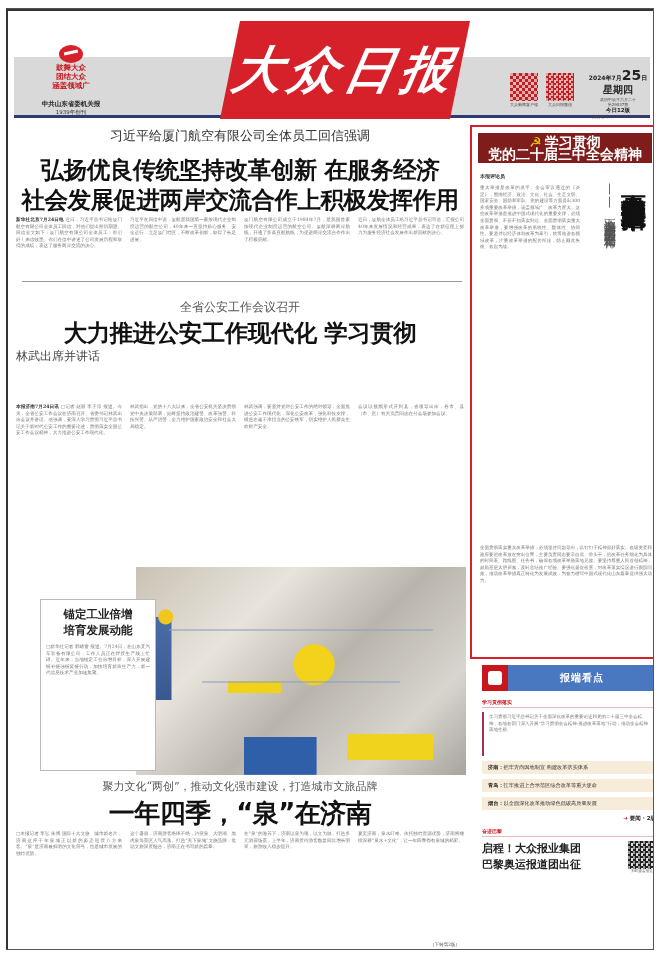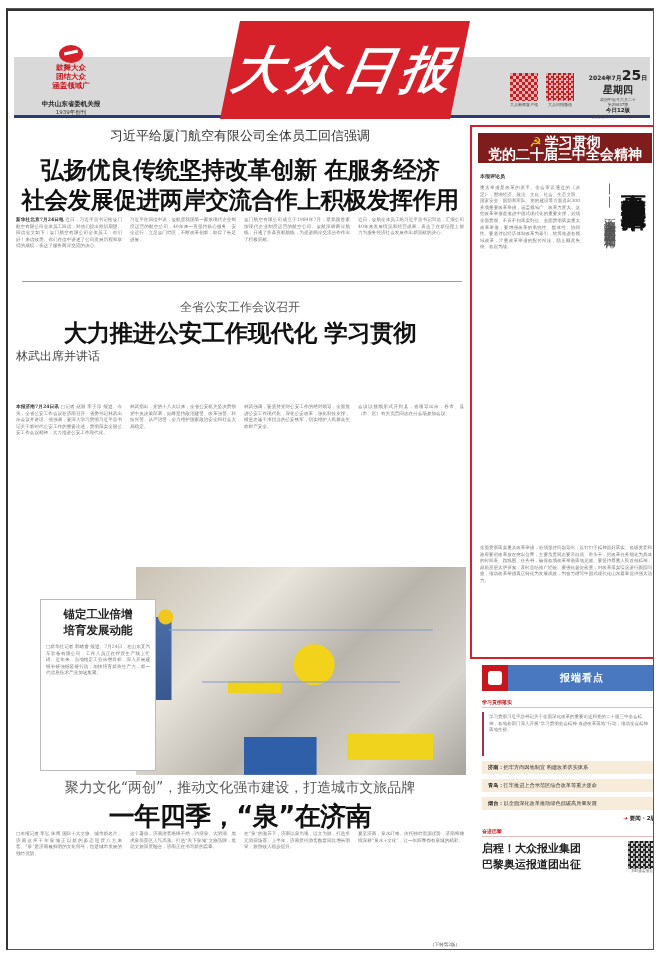--- a/index.html
+++ b/index.html
@@ -155,21 +155,21 @@
     <div class="stripe" style="left:10%;top:30%;width:80%;height:2px"></div>
     <div class="stripe" style="left:20%;top:55%;width:60%;height:2px"></div>
   </div>
   <div class="sidebar-box">
     <div class="sb-title">锚定工业倍增</div>
     <div class="sb-title">培育发展动能</div>
     <div class="col-text" style="margin-top:6px;height:100px">□新华社记者 郭绪雷 报道。7月24日，在山东某汽车装备有限公司，工作人员正在焊接生产线上忙碌。近年来，当地锚定工业倍增目标，深入开展建链补链强链延链行动，加快培育新质生产力，新一代信息技术产业加速集聚。</div>
   </div>
 
   <div class="main" style="top:770px">
-    <div class="kicker" style="font-size:14px;color:#555">聚力文化“两创”，推动文化强市建设，打造城市文旅品牌</div>
+    <div class="kicker" style="font-size:11px;color:#555">聚力文化“两创”，推动文化强市建设，打造城市文旅品牌</div>
     <div class="headline" style="font-size:26px;line-height:34px;margin-top:2px">一年四季，“泉”在济南</div>
   </div>
   <div class="art3-cols cols">
     <div class="col-text"><span>□本报记者 李弘 朱博</span> <span>国际十大文旅、城市新名片，济南这座千年泉城正以新的姿态迎接八方来客。“泉”是济南最鲜明的文化符号，也是城市发展的独特优势。</span></div>
     <div class="col-text">这个暑假，济南游客络绎不绝，趵突泉、大明湖、黑虎泉等景区人气高涨。打造“天下泉城”文旅品牌，推动文旅深度融合，济南正在书写新的篇章。</div>
     <div class="col-text">在“泉”的滋养下，济南以泉为魂，以文为脉，打造多元消费场景。上半年，济南接待游客数量同比增长明显，旅游收入稳步提升。</div>
     <div class="col-text">夏至济南，泉水叮咚。依托独特资源优势，济南将继续深耕“泉水+文化”，让一年四季都有泉城的精彩。</div>
     <div class="cont">（下转第2版）</div>
   </div>
 

